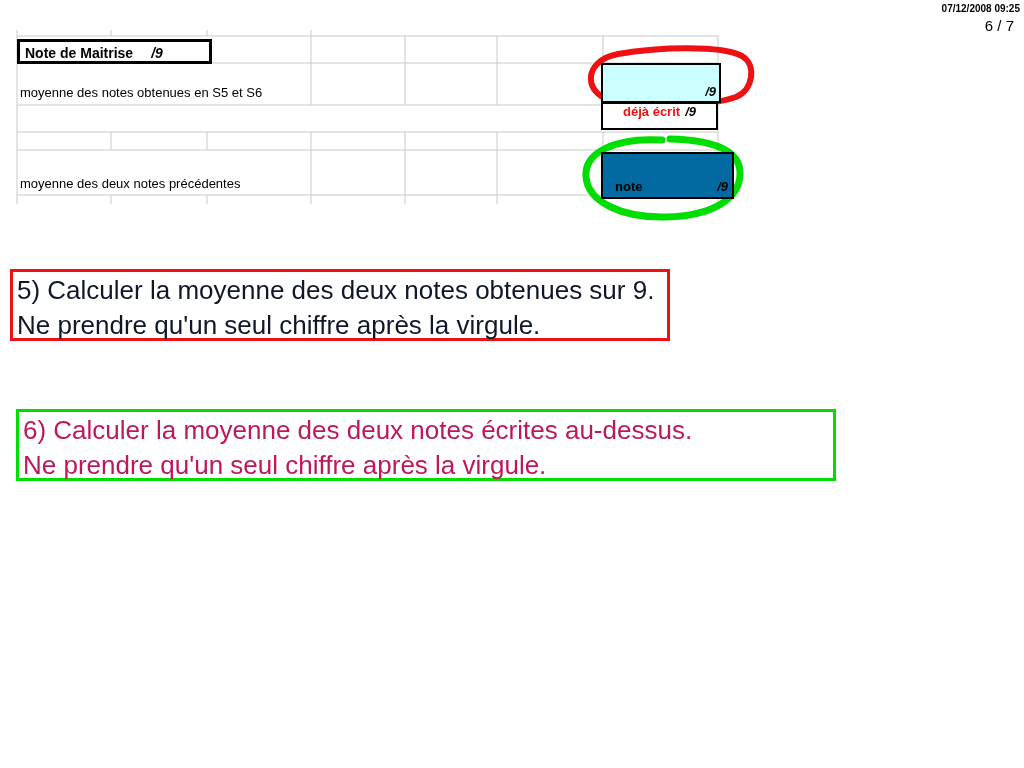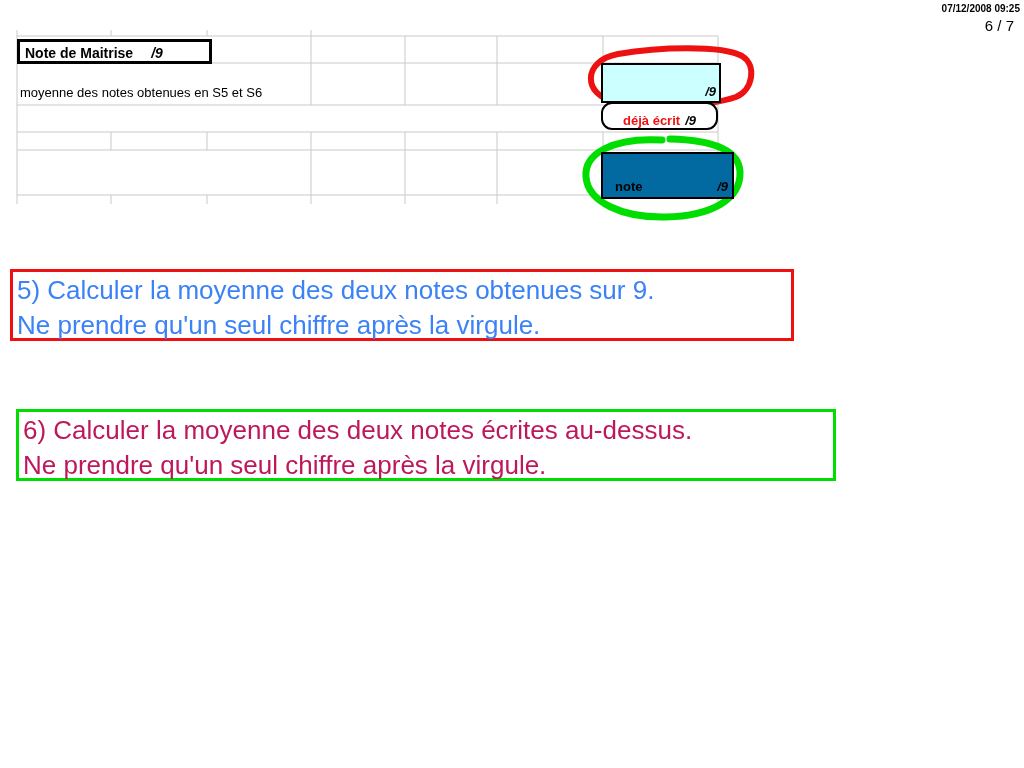--- a/index.html
+++ b/index.html
@@ -23,27 +23,27 @@
   .row-label{position:absolute;left:20px;font-size:13px;white-space:nowrap;}
   .row-label.r1{top:85px;}
   .row-label.r2{top:111px;}
   .row-label.r3{top:176px;}
   .score-cell{
     position:absolute;left:601px;width:113px;border:2px solid #000;
     display:flex;box-sizing:content-box;font-size:13px;font-weight:bold;
   }
   .score-cell .slash{font-style:italic;font-weight:bold;}
   .cell-a{top:63px;height:34px;background:#ccffff;align-items:flex-end;justify-content:flex-end;padding:0 3px 2px 0;}
-  .cell-b{top:102px;height:24px;background:#ffffff;align-items:flex-end;justify-content:center;gap:5px;border-radius:11px;}
+  .cell-b{top:102px;height:24px;background:#ffffff;align-items:flex-start;justify-content:center;gap:5px;}
   .cell-b .red-note{color:#ee1111;font-weight:bold;}
   .cell-c{top:152px;height:40px;background:#0369a1;align-items:flex-end;justify-content:space-between;padding:0 4px 3px 12px;}
   
   .instr{position:absolute;box-sizing:border-box;border:3px solid;padding:1px 0 0 4px;
          font-size:26px;line-height:35px;white-space:nowrap;}
-  .instr-red{left:10px;top:269px;width:784px;height:72px;border-color:#ee1111;color:#3b82f6;}
+  .instr-red{left:10px;top:269px;width:660px;height:72px;border-color:#ee1111;color:#0f172a;}
   .instr-green{left:16px;top:409px;width:820px;height:72px;border-color:#00dd00;color:#be185d;}
 </style>
 </head>
 <body>
 
 <div class="slide">
 
   <div class="page-meta">
     <div class="datetime">07/12/2008  09:25</div>
     <div class="pagenum">6 / 7</div>
@@ -83,20 +83,21 @@
     <path d="M 662 140 C 612 137, 584 154, 586 177 C 588 202, 622 218, 666 217
              C 712 216, 741 199, 740 172 C 739 149, 710 140, 670 139" fill="none" stroke="#00dd00" stroke-width="7" stroke-linecap="round"></path>
   </svg>
 
   <div class="title-cell">
     <span class="lbl">Note de Maitrise</span>
     <span class="score">/9</span>
   </div>
 
   <div class="row-label r1">moyenne des notes obtenues en  S5 et S6</div>
+  <div class="row-label r3">moyenne des deux notes précédentes</div>
 
   <div class="score-cell cell-a">
     <span class="slash">/9</span>
   </div>
 
   <div class="score-cell cell-b">
     <span class="red-note">déjà écrit</span>
     <span class="slash">/9</span>
   </div>
 

